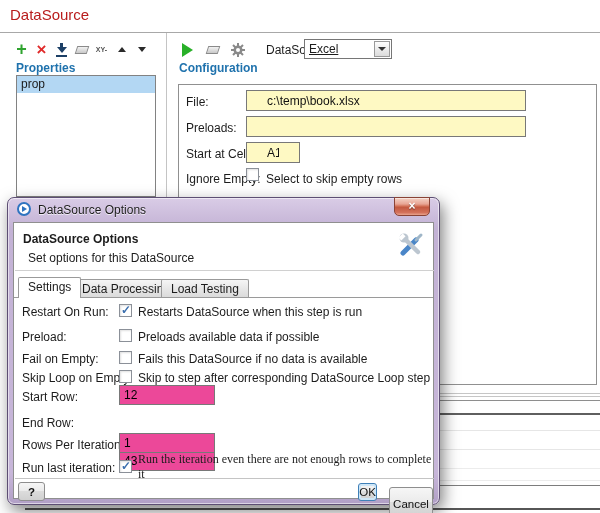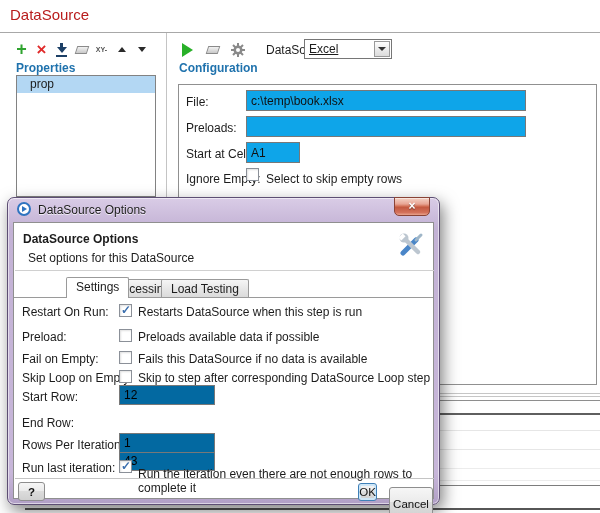--- a/index.html
+++ b/index.html
@@ -24,32 +24,32 @@
     border-left:5px solid transparent; border-right:5px solid transparent; border-top:6px solid #1c3f66; }
   .ico-import .bar { position:absolute; left:1px; bottom:0; width:11px; height:2px; background:#1c3f66; }
   .ico-eraser { width:12px; height:8px; background:linear-gradient(#f2f2f2,#c9c9c9);
     border:1px solid #8a8a8a; transform:skewX(-18deg); }
   .ico-xy { font-size:7px; font-weight:bold; color:#555; letter-spacing:0; }
   .tri-up { width:0; height:0; border-left:4px solid transparent; border-right:4px solid transparent; border-bottom:5px solid #2a2a2a; }
   .tri-down { width:0; height:0; border-left:4px solid transparent; border-right:4px solid transparent; border-top:5px solid #2a2a2a; }
   .ico-play { width:0; height:0; border-top:7px solid transparent; border-bottom:7px solid transparent; border-left:11px solid #28b028; }
 
   .listbox { border:1px solid #828282; background:#fff; }
-  .listbox .row { height:17px; line-height:17px; padding-left:13px; }
+  .listbox .row { height:17px; line-height:17px; padding-left:4px; }
   .listbox .row.sel { background:#b3d7f3; }
 
   .combo { position:absolute; height:20px; border:1px solid #767676; background:#fff;
     display:flex; align-items:center;text-decoration:underline; }
   .combo .val { flex:1; padding-left:4px; line-height:18px; }
   .combo .btn-part { width:16px; height:16px; margin-right:1px; border:1px solid #9a9a9a;
     background:linear-gradient(#fdfdfd,#dcdcdc); display:flex; align-items:center; justify-content:center; }
   .combo .arr { width:0; height:0; border-left:4px solid transparent; border-right:4px solid transparent; border-top:4px solid #333; }
 
-  .field { position:absolute; border:1px solid #787878; background:#0ea5e9; height:21px;
-    font-family:"Liberation Sans", sans-serif; font-size:12px; padding:1px 4px; color:#111; }
+  .field { position:absolute; border:1px solid #787878; background:#fef9c3; height:21px;
+    font-family:"Liberation Sans", sans-serif; font-size:12px; padding:1px 20px; color:#111; }
   .btn { position:absolute; border:1px solid #8e8e8e; border-radius:3px;
     background:linear-gradient(#f6f6f6,#ebebeb 45%,#dddddd 46%,#d0d0d0);
     font-family:"Liberation Sans", sans-serif; font-size:11.5px; color:#111;
     display:flex; align-items:center; justify-content:center; }
   .btn.focus { border-color:#3f80b8; box-shadow:inset 0 0 0 2px #cde6f7; }
 
   .cb { position:absolute; width:13px; height:13px; background:#fff; border:1px solid #8b9098;
     box-shadow:inset 1px 1px 2px rgba(0,0,0,.12); }
   .cb.checked::after { content:"\2713"; position:absolute; left:1px; top:-2px;
     font-size:12px; font-weight:bold; color:#3b6fae; }
@@ -79,21 +79,21 @@
 
   .tab { position:absolute; height:19px; line-height:18px; padding:0 9px;
     border:1px solid #9a9a9a; border-bottom:none; border-radius:2px 2px 0 0;
     background:linear-gradient(#f5f5f5,#d9d9d9); font-size:12px; }
   .tab.active { height:21px; background:#fff; z-index:3; }
   .tabline { position:absolute; left:0; right:0; height:1px; background:#9a9a9a; z-index:1; }
 
   .flabel { position:absolute; left:8px; font-size:12px; }
   .fdesc { position:absolute; left:124px; font-size:12px; }
   .dfield { position:absolute; left:105px; width:96px; height:20px; border:1px solid #787878;
-    background:#0369a1; font-family:"Liberation Sans", sans-serif; font-size:12px; padding:1px 4px; }
+    background:#ec4899; font-family:"Liberation Sans", sans-serif; font-size:12px; padding:1px 4px; }
 </style>
 </head>
 <body>
 
 <div id="stage">
 
   <div class="abs page-title" style="left:10px; top:6px;">DataSource</div>
   <div class="hline" style="left:0; top:32px; width:600px;"></div>
 
   <div class="abs" style="left:13px; top:41px; display:flex; gap:3px; align-items:center;">
@@ -199,21 +199,21 @@
       <svg class="tools-ico" viewBox="0 0 30 30">
         <line x1="8" y1="24" x2="21" y2="11" stroke="#4a86c8" stroke-width="5" stroke-linecap="round"></line>
         <line x1="21" y1="11" x2="26" y2="6" stroke="#9fb6c8" stroke-width="3" stroke-linecap="round"></line>
         <circle cx="9" cy="9" r="4.5" fill="#bcc6d0"></circle>
         <rect x="4" y="6" width="6" height="4" fill="#ffffff" transform="rotate(-45 7 8)"></rect>
         <line x1="11" y1="11" x2="23" y2="23" stroke="#bcc6d0" stroke-width="4.5" stroke-linecap="round"></line>
       </svg>
       <div class="hline" style="left:1px; top:47px; width:419px; background:#d0d0d0;"></div>
 
       <div class="tabline" style="top:74px;"></div>
-      <div class="tab active" style="left:4px; top:54px;margin-left:48px;">Settings</div>
+      <div class="tab active" style="left:4px; top:54px;">Settings</div>
       <div class="tab" style="left:58px; top:56px;">Data Processing</div>
       <div class="tab" style="left:147px; top:56px;">Load Testing</div>
 
       <div class="flabel" style="top:82px;">Restart On Run:</div>
       <span class="cb checked" style="left:105px; top:81px;"></span>
       <div class="fdesc" style="top:82px;">Restarts DataSource when this step is run</div>
 
       <div class="flabel" style="top:107px;">Preload:</div>
       <span class="cb" style="left:105px; top:106px;"></span>
       <div class="fdesc" style="top:107px;">Preloads available data if possible</div>
@@ -230,21 +230,21 @@
       <input class="dfield" style="top: 162px;" value="12">
 
       <div class="flabel" style="top:193px;">End Row:</div>
       <input class="dfield" style="top: 188px; margin-top: 40px;" value="43">
 
       <div class="flabel" style="top:215px;">Rows Per Iteration:</div>
       <input class="dfield" style="top: 210px;" value="1">
 
       <div class="flabel" style="top:238px;">Run last iteration:</div>
       <span class="cb checked" style="left:105px; top:237px;"></span>
-      <div class="fdesc" style="top:244px;">Run the iteration even there are not enough rows to complete it</div>
+      <div class="fdesc" style="top:229px;font-family:Liberation Serif, serif;">Run the iteration even there are not enough rows to complete it</div>
 
       <div class="hline" style="left:1px; top:255px; width:419px; background:#c4c4c4;"></div>
       <button class="btn" style="left:4px; top:259px; width:27px; height:19px; font-weight:bold;">?</button>
       <button class="btn focus" style="left:344px; top:260px; width:19px; height:18px;">OK</button>
       <button class="btn" style="left:375px; top:264px; width:44px; height:33px;">Cancel</button>
     </div>
   </div>
 
 </div>
 

